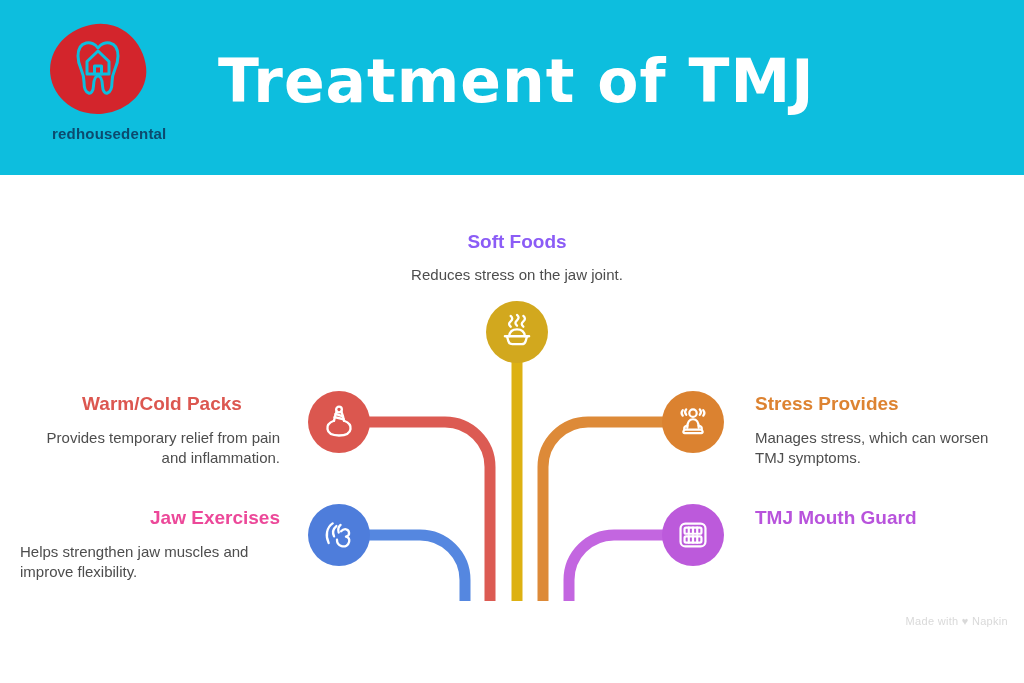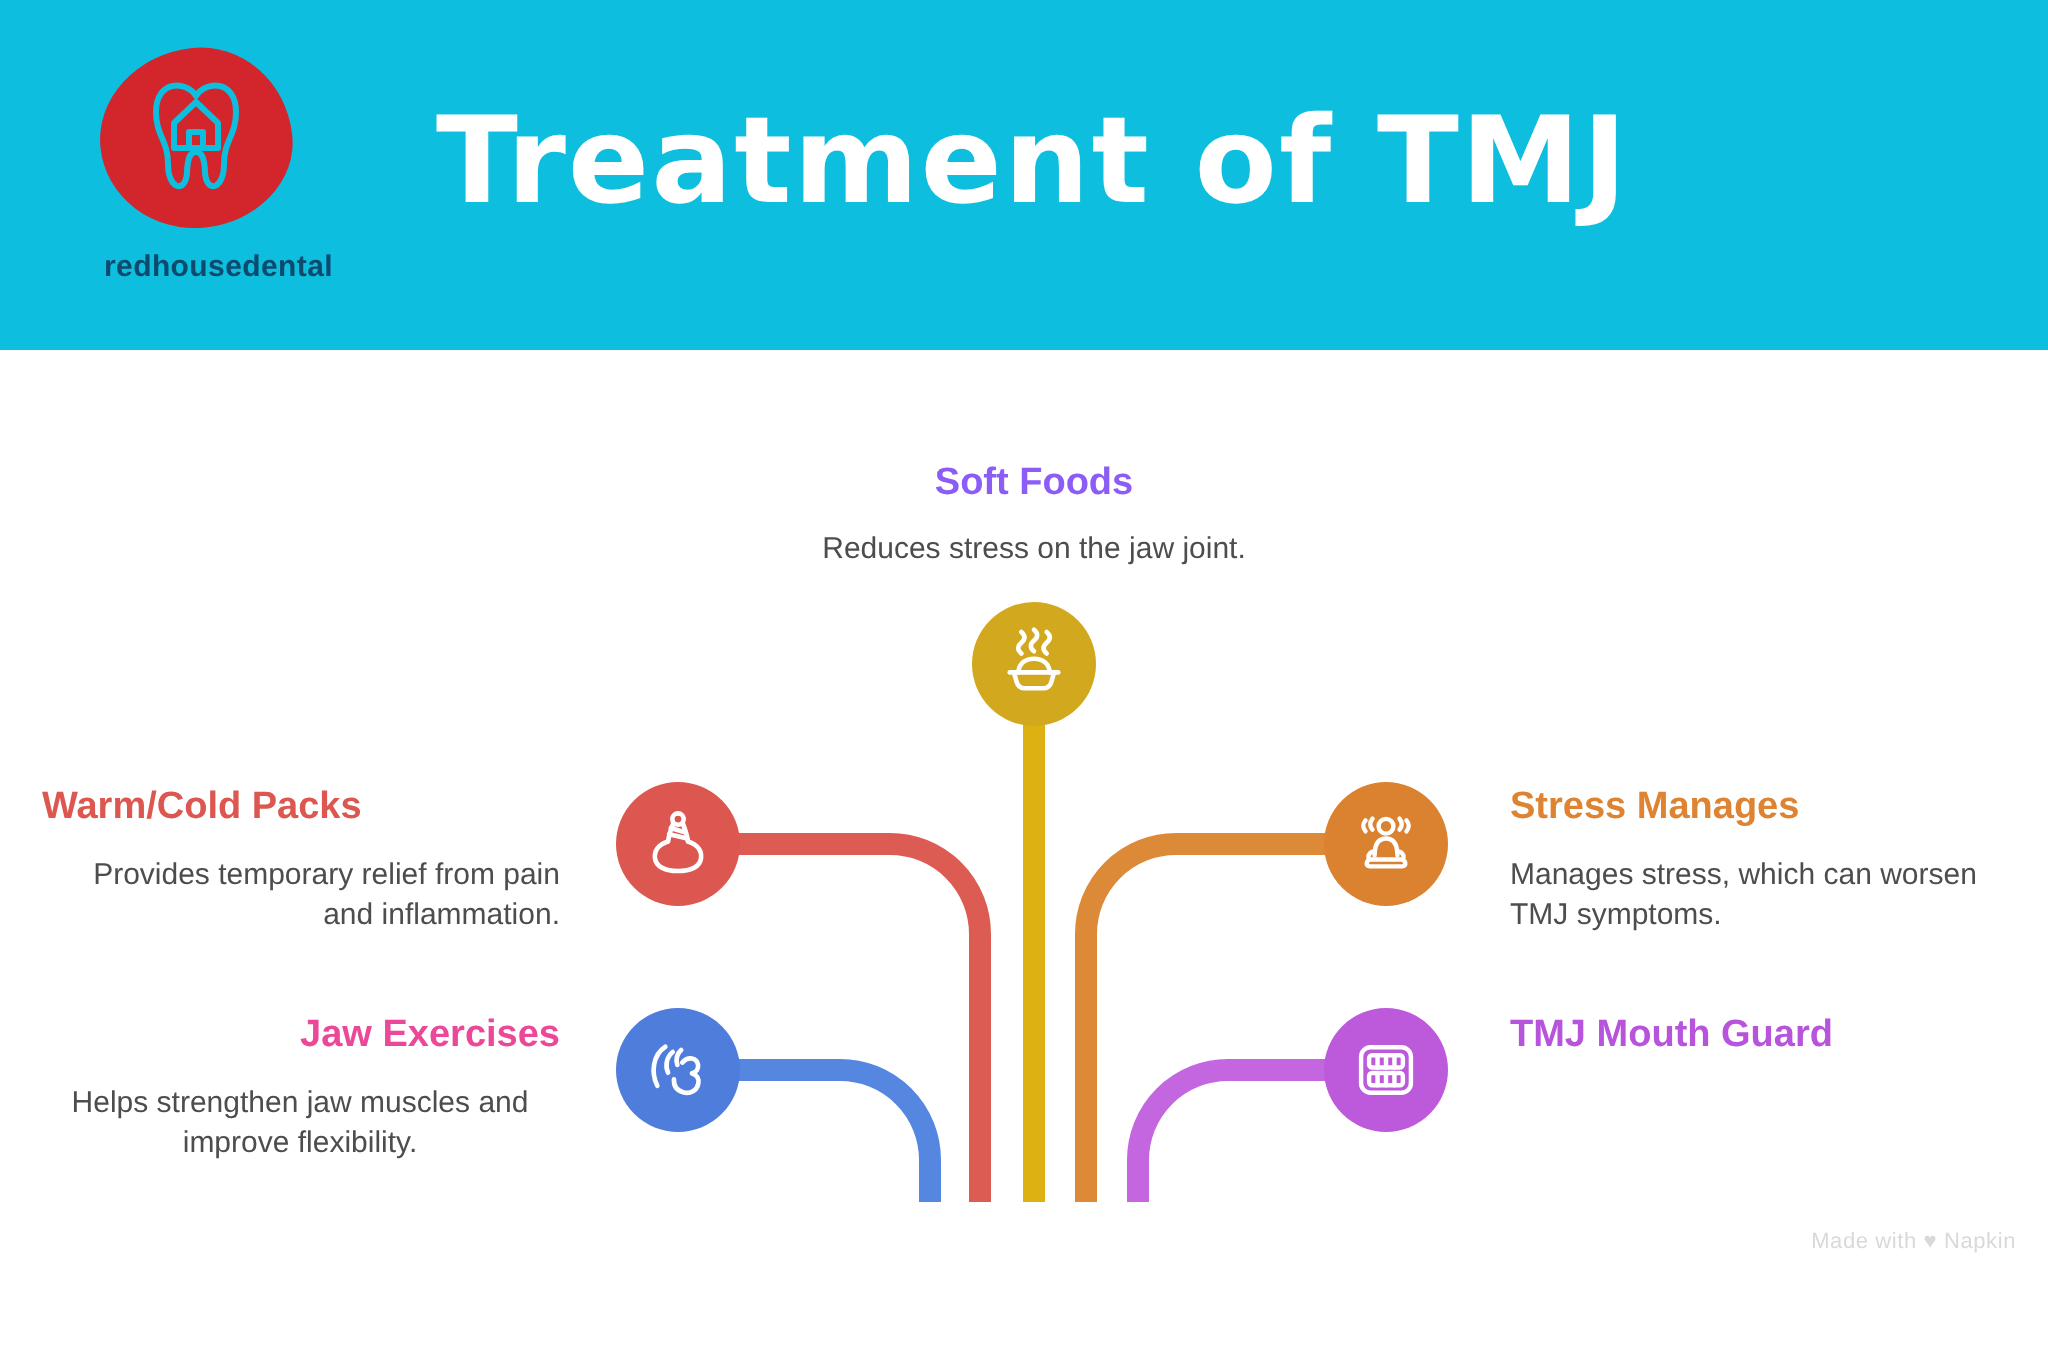--- a/index.html
+++ b/index.html
@@ -44,24 +44,24 @@
   .node--jaw        { left:308px; top:504px; background:#4E7DDB; }
   .node--stress     { left:662px; top:391px; background:#DB8230; }
   .node--guard      { left:662px; top:504px; background:#BC5ADB; }
 
   .t-label { position:absolute; font-size:19px; font-weight:bold; line-height:22px; }
   .t-desc  { position:absolute; font-size:15px; color:#4D4D4D; line-height:20px; }
 
   .lbl-softfoods { left:392px; top:231px; width:250px; text-align:center; color:#8b5cf6; }
   .dsc-softfoods { left:362px; top:265px; width:310px; text-align:center; }
 
-  .lbl-warmcold  { left:21px;  top:393px; width:260px; text-align:left; color:#DC5750; }
+  .lbl-warmcold  { left:32px;  top:393px; width:260px; text-align:center; color:#DC5750; }
   .dsc-warmcold  { left:20px;  top:428px; width:260px; text-align:right; }
   .lbl-jaw       { left:20px;  top:507px; width:260px; text-align:right; color:#ec4899; }
-  .dsc-jaw       { left:20px;  top:542px; width:260px; text-align:center; }
+  .dsc-jaw       { left:20px;  top:542px; width:260px; text-align:left; }
 
   .lbl-stress    { left:755px; top:393px; width:260px; text-align:left; color:#DD8331; }
   .dsc-stress    { left:755px; top:428px; width:260px; text-align:left; }
   .lbl-guard     { left:755px; top:507px; width:260px; text-align:left; color:#B853DC; }
   .dsc-guard     { left:755px; top:542px; width:260px; text-align:left; }
 
   .watermark {
     position:absolute; right:16px; top:615px; font-size:11px;
     color:#D9D9D9; letter-spacing:.3px;
   }
@@ -164,20 +164,20 @@
 
   <div class="t-label lbl-softfoods">Soft Foods</div>
   <div class="t-desc dsc-softfoods">Reduces stress on the jaw joint.</div>
 
   <div class="t-label lbl-warmcold">Warm/Cold Packs</div>
   <div class="t-desc dsc-warmcold">Provides temporary relief from pain and inflammation.</div>
 
   <div class="t-label lbl-jaw">Jaw Exercises</div>
   <div class="t-desc dsc-jaw">Helps strengthen jaw muscles and improve flexibility.</div>
 
-  <div class="t-label lbl-stress">Stress Manages</div>
+  <div class="t-label lbl-stress">Stress Provides</div>
   <div class="t-desc dsc-stress">Manages stress, which can worsen TMJ symptoms.</div>
 
   <div class="t-label lbl-guard">TMJ Mouth Guard</div>
 
   <div class="watermark">Made with ♥ Napkin</div>
 
 </div>
 
 </body></html>

